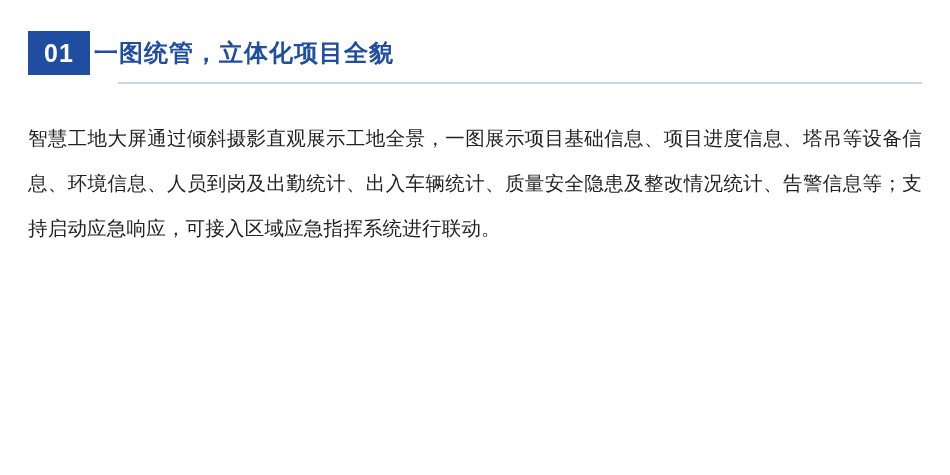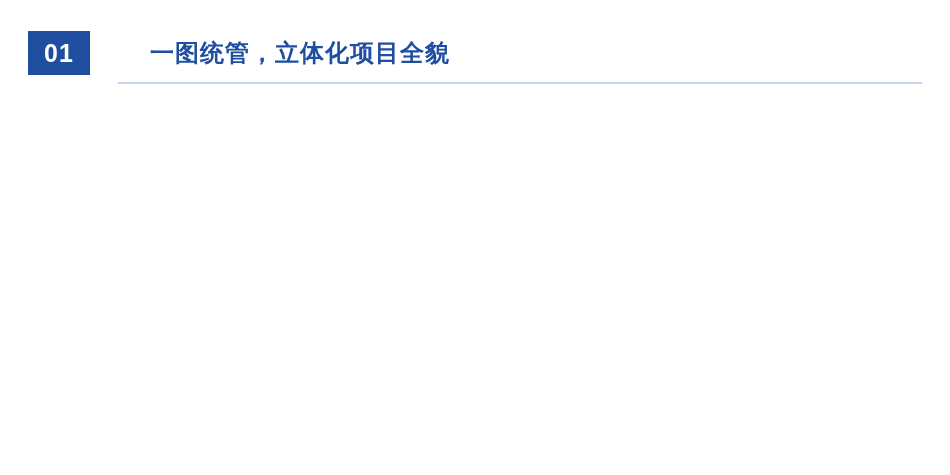--- a/index.html
+++ b/index.html
@@ -19,41 +19,40 @@
     height: 475px;
     box-sizing: border-box;
     padding: 30px 28px 0 28px;
     background: #ffffff;
   }
   .section-header {
     display: flex;
     align-items: center;
     height: 46px;
     margin-bottom: 16px;
-    gap: 40px;
   }
   .section-number {
     width: 62px;
     height: 44px;
     background: #1f4ea1;
     color: #ffffff;
     font-size: 25px;
     font-weight: bold;
     letter-spacing: 1px;
     display: flex;
     align-items: center;
     justify-content: center;
     font-family: "Liberation Sans", "DejaVu Sans", sans-serif;
     flex: 0 0 auto;
   }
   .section-title {
     color: #1f4ea1;
     font-size: 24px;
     font-weight: bold;
-    margin-left: 20px;
+    margin-left: 4px;
     letter-spacing: 1px;
     white-space: nowrap;
   }
   .rule {
     position: absolute;
     left: 118px;
     right: 28px;
     top: 82px;
     height: 2px;
     background: #c9d6ea;
@@ -78,14 +77,15 @@
   <div class="section-header">
     <div class="section-number">01</div>
     <div class="section-title">一图统管，立体化项目全貌</div>
   </div>
 
   <div class="rule"></div>
 
 
   <div class="para-gap"></div>
 
+  <p class="body-text">智慧工地大屏通过倾斜摄影直观展示工地全景，一图展示项目基础信息、项目进度信息、塔吊等设备信息、环境信息、人员到岗及出勤统计、出入车辆统计、质量安全隐患及整改情况统计、告警信息等；支持启动应急响应，可接入区域应急指挥系统进行联动。</p>
 
 </div>
 
 </body></html>

